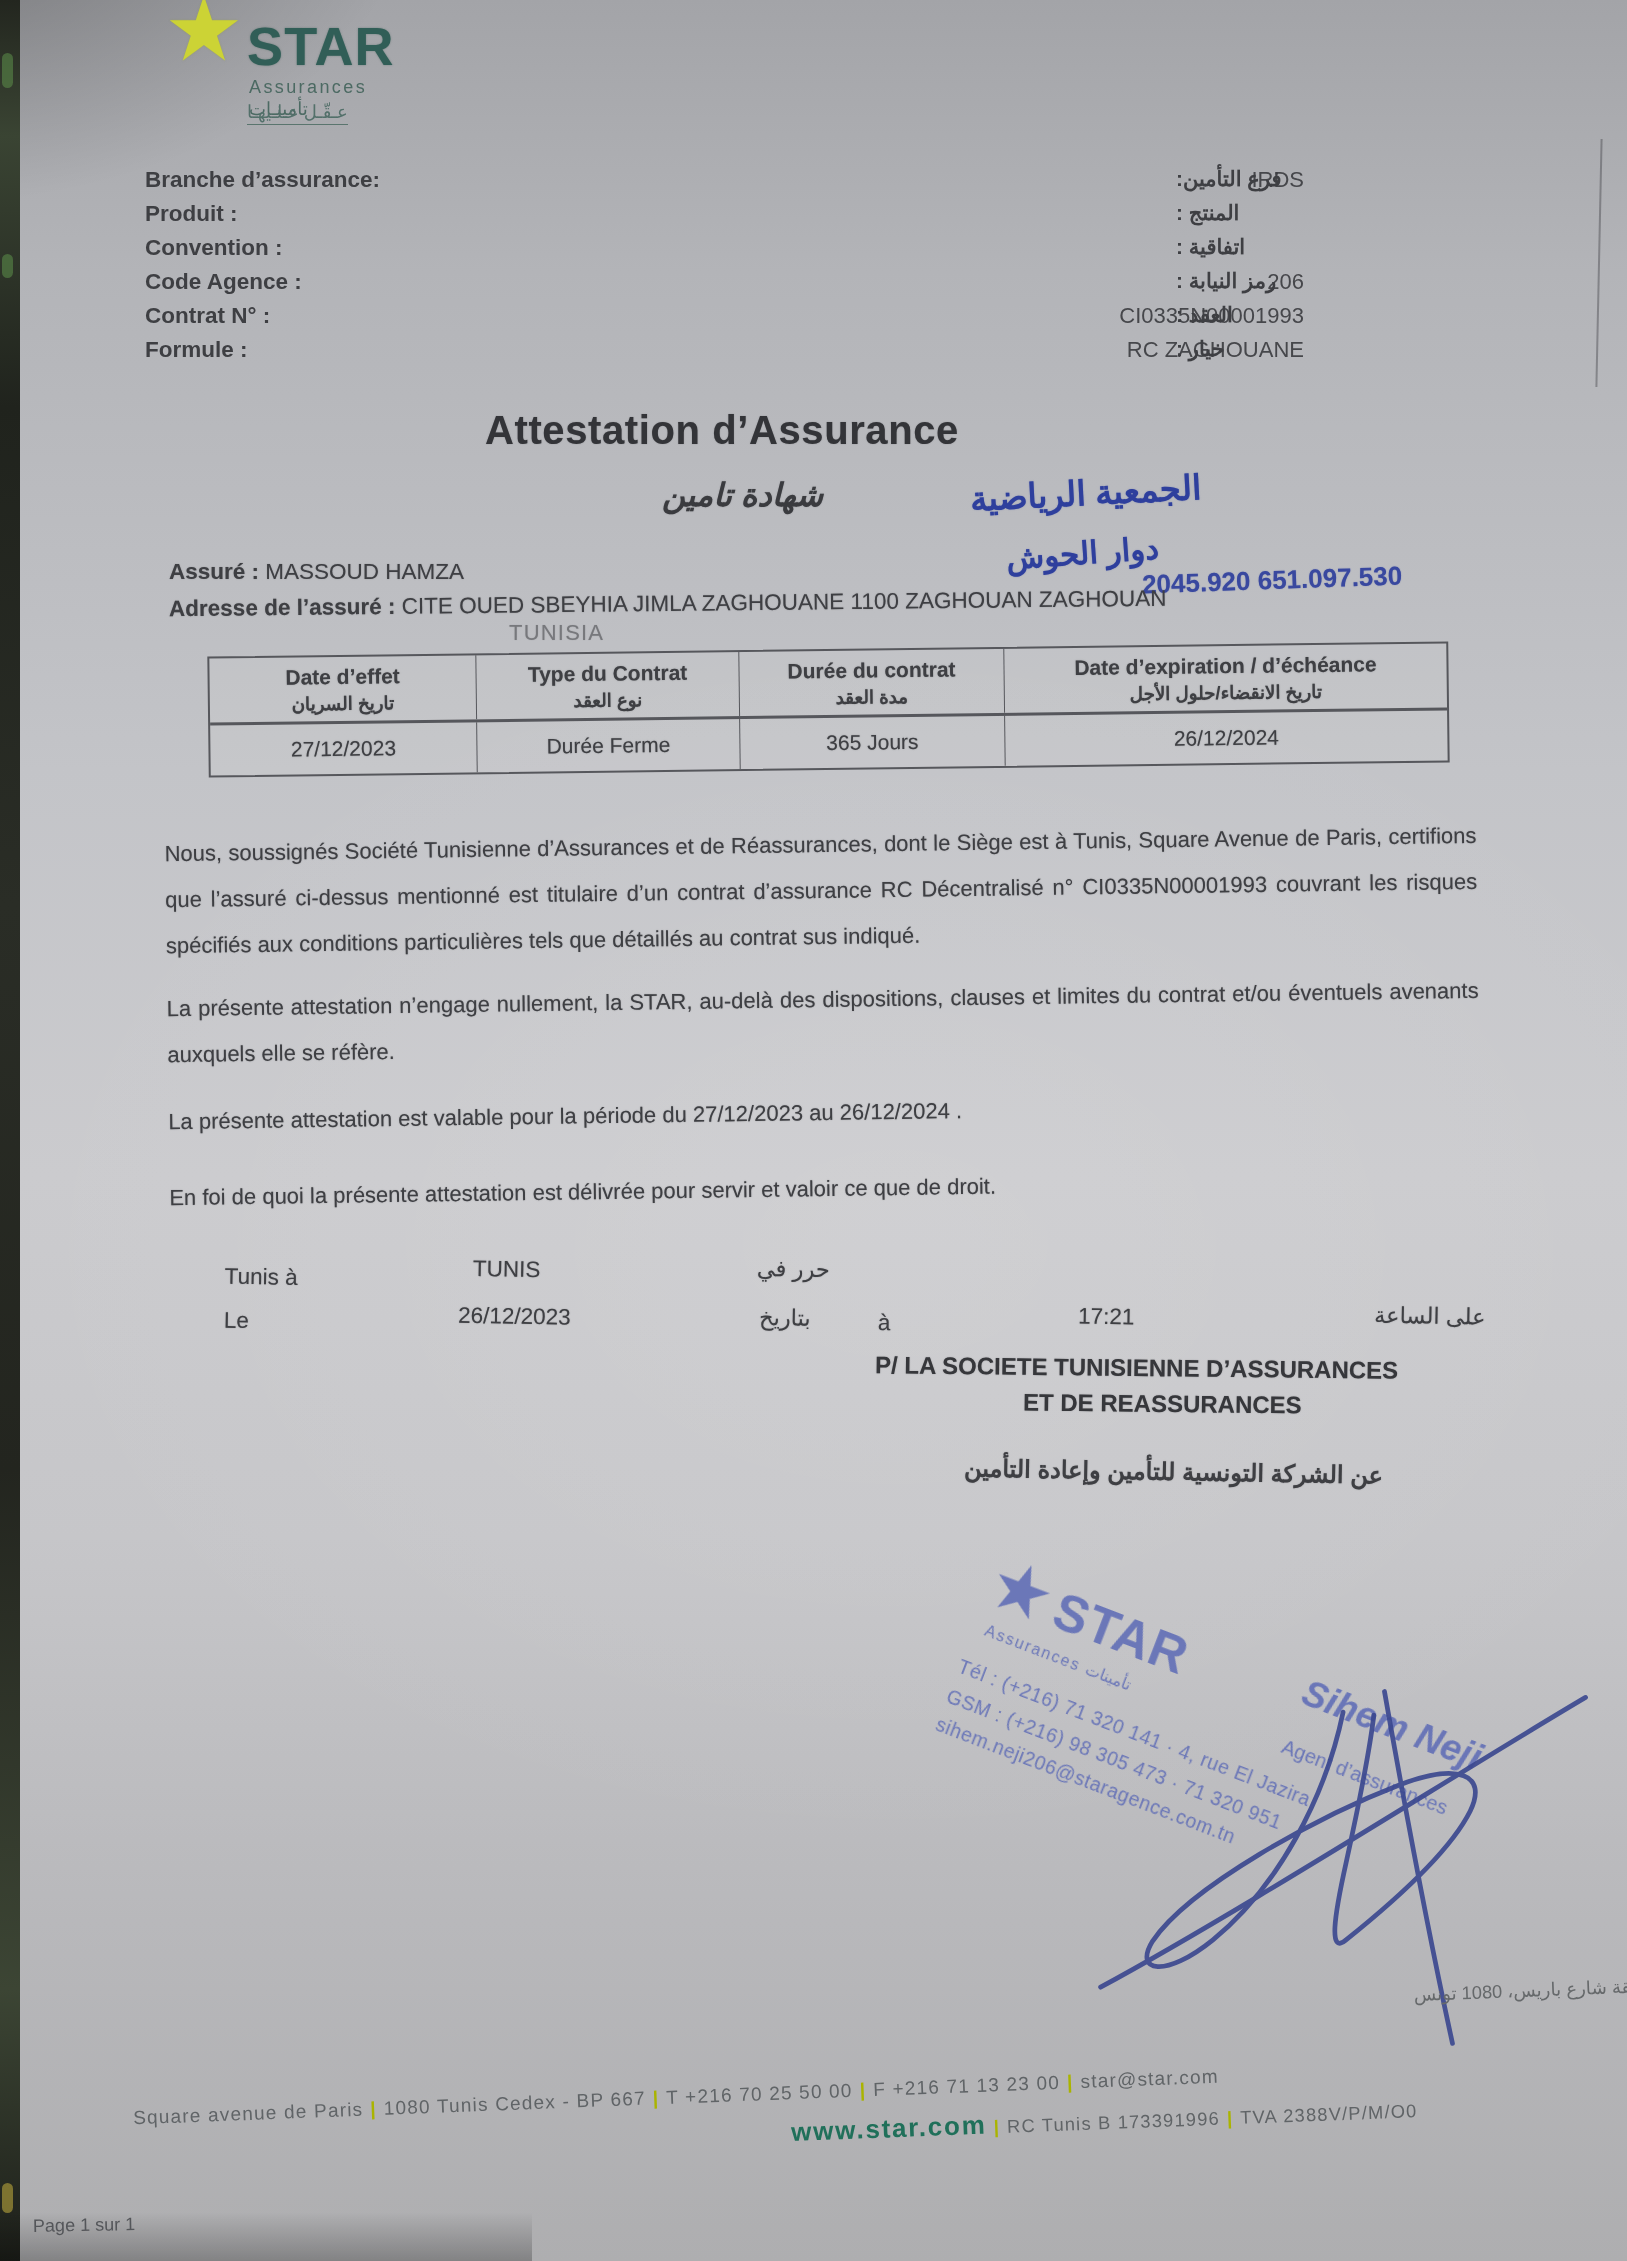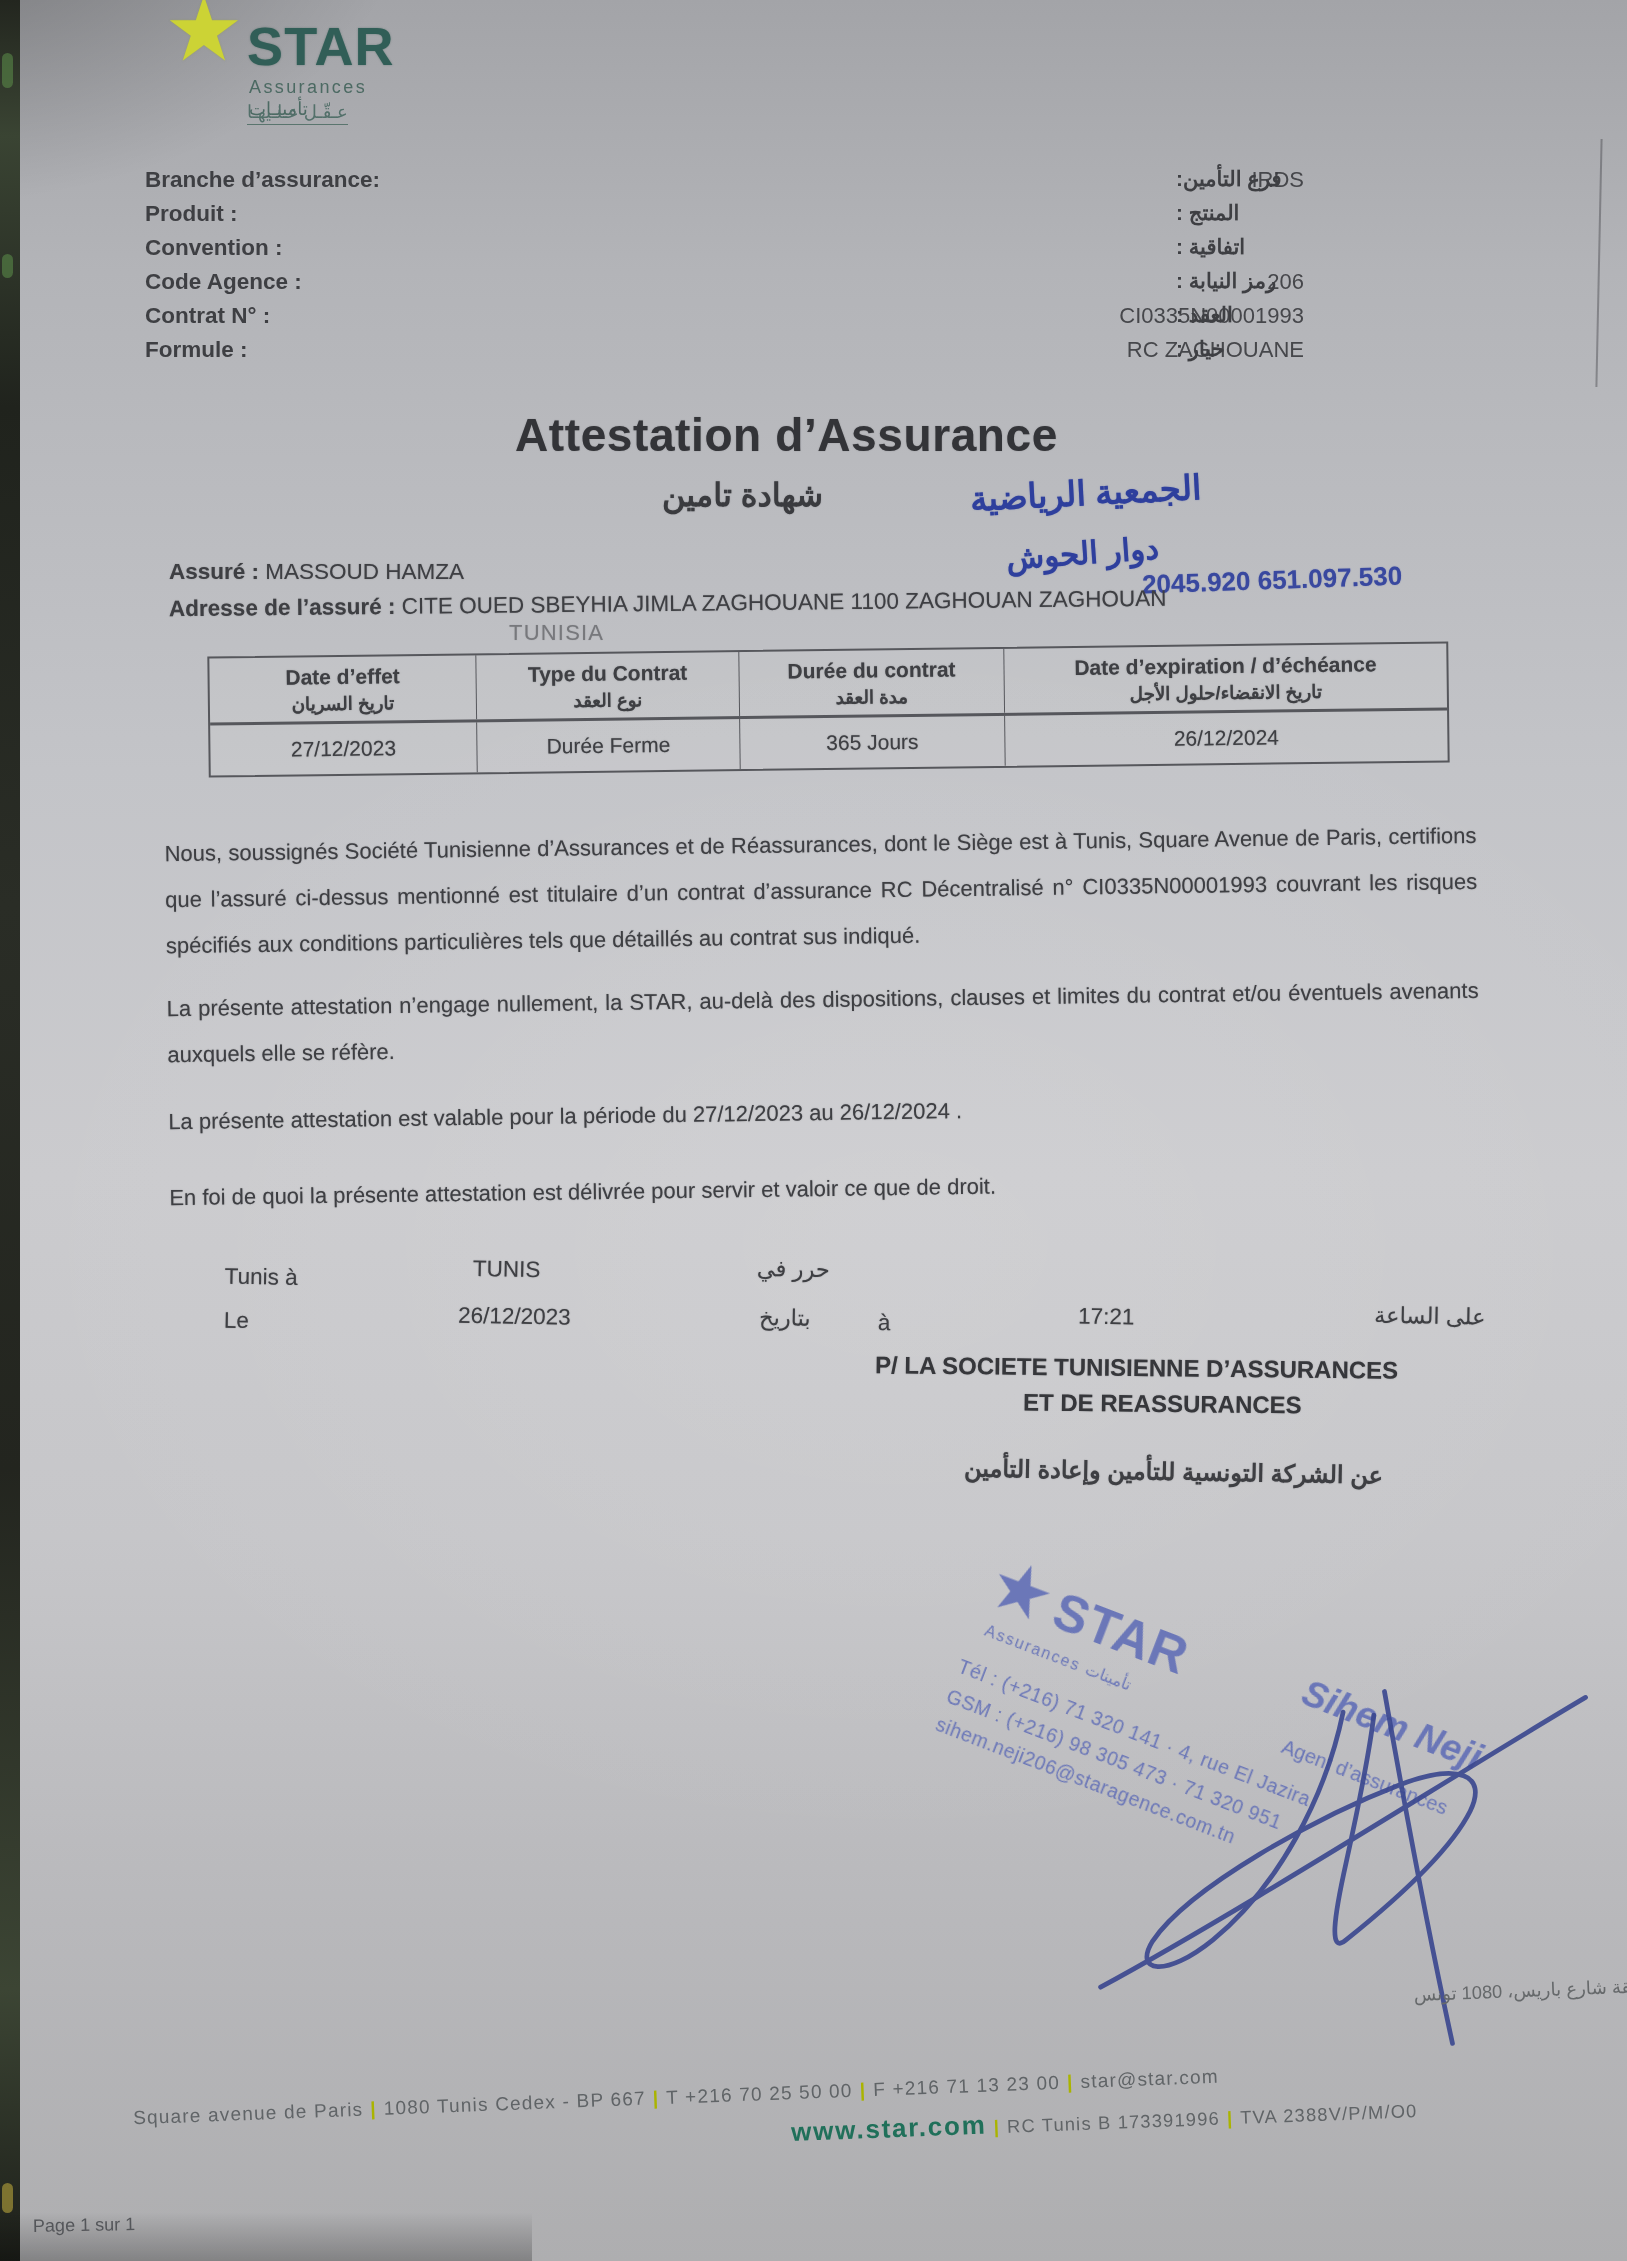--- a/index.html
+++ b/index.html
@@ -27,22 +27,22 @@
   .logo .slogan{position:absolute;left:77px;top:96px;font-size:18px;color:#53706a;letter-spacing:6px;border-bottom:1.8px solid #5a756e;padding-bottom:1.2px;}
 
   
   .hfields{position:absolute;left:145px;top:167px;width:1337px;}
   .hrow{position:relative;height:34px;}
   .hl{position:absolute;left:0;font-size:22.5px;font-weight:bold;}
   .hv{position:absolute;left:479px;width:680px;text-align:right;font-size:22px;font-weight:normal;color:#46474b;}
   .har{position:absolute;right:34px;width:272px;text-align:left;font-size:21px;font-weight:bold;direction:rtl;}
 
   
-  .title-fr{left:485px;top:408px;font-size:46px;font-weight:bold;letter-spacing:0.6px;color:#333438;margin-left:30px;}
-  .title-ar{left:662px;top:476px;font-size:32px;font-weight:bold;color:#3a3b3f;}
+  .title-fr{left:485px;top:408px;font-size:40px;font-weight:bold;letter-spacing:0.6px;color:#333438;}
+  .title-ar{left:662px;top:476px;font-size:32px;font-weight:bold;color:#3a3b3f;font-style:italic;}
   .hand{color:#2e3f9d;text-shadow:0 0 1.2px rgba(46,63,157,.55);}
   .hand1{left:970px;top:473px;font-size:34px;font-weight:bold;transform:rotate(-3deg);}
   .hand2{left:1006px;top:535px;font-size:31px;font-weight:bold;transform:rotate(-4deg);}
   .handnum{left:1142px;top:565px;font-size:26px;font-weight:bold;transform:rotate(-2deg);opacity:.92;}
 
   
   .ins1{left:169px;top:559px;font-size:22.5px;}
   .ins2{left:169px;top:591px;font-size:22.5px;transform:rotate(-.6deg);}
   .ins-label{font-weight:bold;}
   .tunisia{left:509px;top:620px;font-size:22px;font-weight:normal;opacity:.55;letter-spacing:1.2px;}

